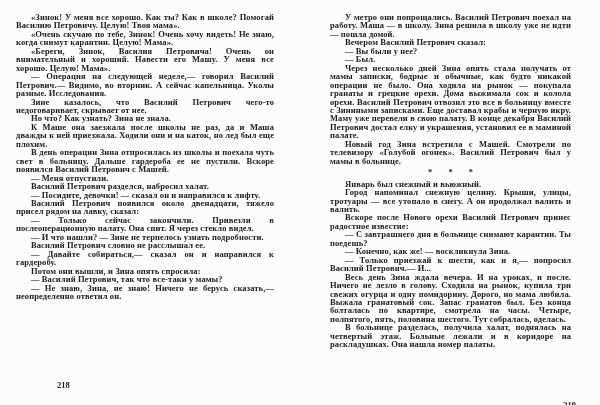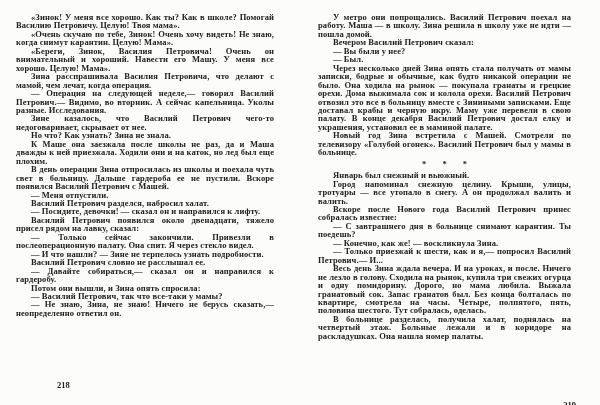--- a/index.html
+++ b/index.html
@@ -11,21 +11,21 @@
     width:600px;height:405px;
     background:var(--paper);
     overflow:hidden;
     position:relative;
     font-family:"Liberation Serif","DejaVu Serif",serif;
   }
   .spread{
     position:absolute;
     top:13px;left:16px;right:29px;
     display:flex;
-    gap:44px;
+    gap:56px;
   }
   .page{position:relative;}
   .page-left{width:258px;flex:none;}
   .page-right{flex:1;}
   .page-body{width:100%;}
   .para{
     margin:0;
     text-align:justify;
     text-indent:15px;
     font-size:8.5px;
@@ -56,21 +56,20 @@
 </style>
 </head>
 <body>
 
 <div class="spread">
   <div class="page page-left">
     <div class="page-body">
         <p class="para indent">«Зинок! У меня все хорошо. Как ты? Как в школе? Помогай Василию Петровичу. Целую! Твоя мама».</p>
         <p class="para indent">«Очень скучаю по тебе, Зинок! Очень хочу видеть! Не знаю, когда снимут карантин. Целую! Мама».</p>
         <p class="para indent">«Береги, Зинок, Василия Петровича! Очень он внимательный и хороший. Навести его Машу. У меня все хорошо. Целую! Мама».</p>
-        <p class="para indent">Зина расспрашивала Василия Петровича, что делают с мамой, чем лечат, когда операция.</p>
         <p class="para indent">— Операция на следующей неделе,— говорил Василий Петрович.— Видимо, во вторник. А сейчас капельница. Уколы разные. Исследования.</p>
         <p class="para indent">Зине казалось, что Василий Петрович чего-то недоговаривает, скрывает от нее.</p>
         <p class="para indent">Но что? Как узнать? Зина не знала.</p>
         <p class="para indent">К Маше она заезжала после школы не раз, да и Маша дважды к ней приезжала. Ходили они и на каток, но лед был еще плохим.</p>
         <p class="para indent">В день операции Зина отпросилась из школы и поехала чуть свет в больницу. Дальше гардероба ее не пустили. Вскоре появился Василий Петрович с Машей.</p>
         <p class="para indent">— Меня отпустили.</p>
         <p class="para indent">Василий Петрович разделся, набросил халат.</p>
         <p class="para indent">— Посидите, девочки! — сказал он и направился к лифту.</p>
         <p class="para indent">Василий Петрович появился около двенадцати, тяжело присел рядом на лавку, сказал:</p>
         <p class="para indent">— Только сейчас закончили. Привезли в послеоперационную палату. Она спит. Я через стекло видел.</p>
@@ -86,21 +85,21 @@
     <div class="page-body">
         <p class="para indent">У метро они попрощались. Василий Петрович поехал на работу. Маша — в школу. Зина решила в школу уже не идти — пошла домой.</p>
         <p class="para indent">Вечером Василий Петрович сказал:</p>
         <p class="para indent">— Вы были у нее?</p>
         <p class="para indent">— Был.</p>
         <p class="para indent">Через несколько дней Зина опять стала получать от мамы записки, бодрые и обычные, как будто никакой операции не было. Она ходила на рынок — покупала гранаты и грецкие орехи. Дома выжимала сок и колола орехи. Василий Петрович отвозил это все в больницу вместе с Зиниными записками. Еще доставал крабы и черную икру. Маму уже перевели в свою палату. В конце декабря Василий Петрович достал елку и украшения, установил ее в маминой палате.</p>
         <p class="para indent">Новый год Зина встретила с Машей. Смотрели по телевизору «Голубой огонек». Василий Петрович был у мамы в больнице.</p>
         <p class="para separator">* * *</p>
         <p class="para indent">Январь был снежный и вьюжный.</p>
         <p class="para indent">Город напоминал снежную целину. Крыши, улицы, тротуары — все утопало в снегу. А он продолжал валить и валить.</p>
-        <p class="para indent">Вскоре после Нового года Василий Петрович принес собралась известие:</p>
+        <p class="para indent">Вскоре после Нового орехи Василий Петрович принес радостное известие:</p>
         <p class="para indent">— С завтрашнего дня в больнице снимают карантин. Ты поедешь?</p>
         <p class="para indent">— Конечно, как же! — воскликнула Зина.</p>
         <p class="para indent">— Только приезжай к шести, как и я,— попросил Василий Петрович.— И...</p>
         <p class="para indent">Весь день Зина ждала вечера. И на уроках, и после. Ничего не лезло в голову. Сходила на рынок, купила три свежих огурца и одну помидорину. Дорого, но мама любила. Выжала гранатовый сок. Запас гранатов был. Без конца болталась по квартире, смотрела на часы. Четыре, полпятого, пять, половина шестого. Тут собралась, оделась.</p>
         <p class="para indent">В больнице разделась, получила халат, поднялась на четвертый этаж. Больные лежали и в коридоре на раскладушках. Она нашла номер палаты.</p>
       </div>
   </div>
 </div>
 
 <div class="pagenum pagenum-left">218</div>

